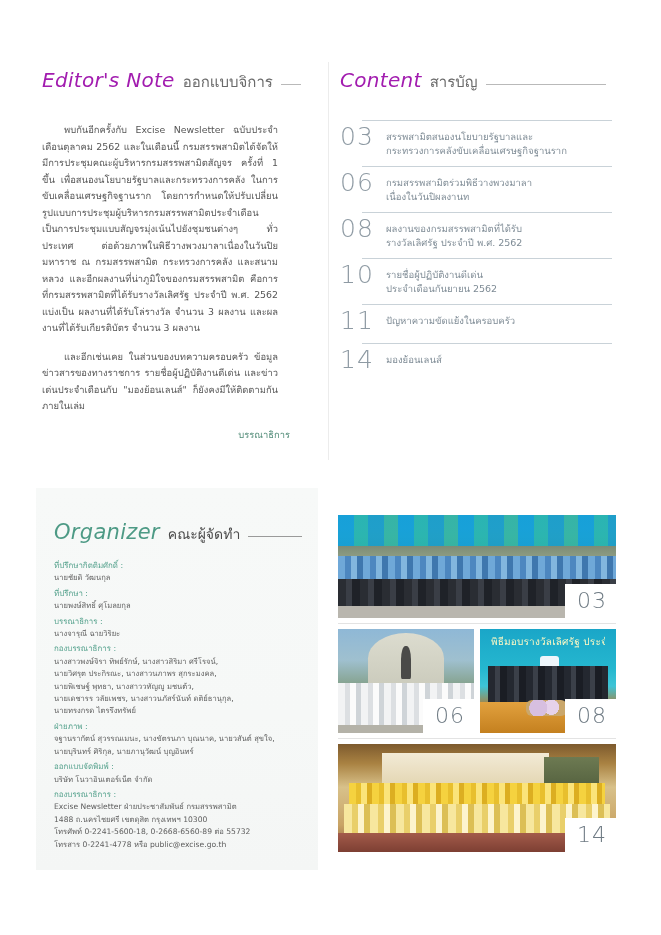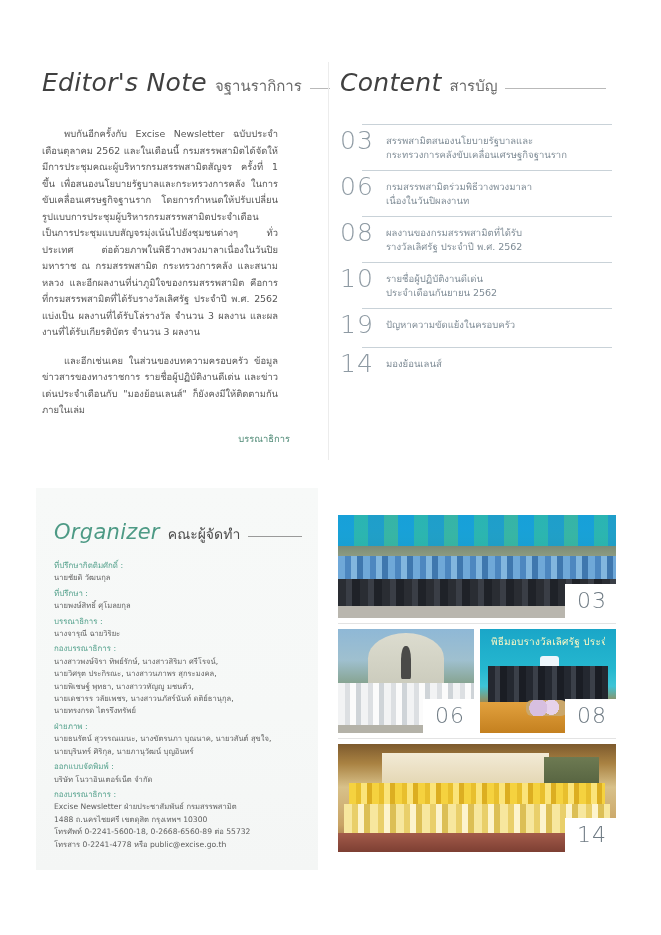--- a/index.html
+++ b/index.html
@@ -26,24 +26,24 @@
 
   
   .sec-head {
     display: flex;
     align-items: baseline;
     white-space: nowrap;
   }
   .sec-head .en {
     font-family: "DejaVu Sans", "Liberation Sans", sans-serif;
     font-style: italic;
-    font-size: 25px;
+    font-size: 20px;
     font-weight: 400;
     letter-spacing: 0.3px;
-    color: #404040;
+    color: #a21caf;
   }
   .sec-head .th {
     font-family: "DejaVu Sans", "Liberation Sans", sans-serif;
     font-size: 15px;
     color: #6b6b6b;
     margin-left: 8px;
   }
   .sec-head .rule {
     flex: 1 1 auto;
     height: 1px;
@@ -326,21 +326,21 @@
   }
 </style>
 </head>
 <body>
 
 <div class="page">
 
   <section id="editor-note">
     <div class="sec-head">
       <span class="en">Editor's Note</span>
-      <span class="th">จฐานรากิการ</span>
+      <span class="th">ออกแบบจิการ</span>
       <span class="rule"></span>
     </div>
     <div class="body">
       <p>พบกันอีกครั้งกับ Excise Newsletter ฉบับประจำเดือนตุลาคม 2562 และในเดือนนี้ กรมสรรพสามิตได้จัดให้มีการประชุมคณะผู้บริหารกรมสรรพสามิตสัญจร ครั้งที่ 1 ขึ้น เพื่อสนองนโยบายรัฐบาลและกระทรวงการคลัง ในการขับเคลื่อนเศรษฐกิจฐานราก โดยการกำหนดให้ปรับเปลี่ยนรูปแบบการประชุมผู้บริหารกรมสรรพสามิตประจำเดือนเป็นการประชุมแบบสัญจรมุ่งเน้นไปยังชุมชนต่างๆ ทั่วประเทศ ต่อด้วยภาพในพิธีวางพวงมาลาเนื่องในวันปิยมหาราช ณ กรมสรรพสามิต กระทรวงการคลัง และสนามหลวง และอีกผลงานที่น่าภูมิใจของกรมสรรพสามิต คือการที่กรมสรรพสามิตที่ได้รับรางวัลเลิศรัฐ ประจำปี พ.ศ. 2562 แบ่งเป็น ผลงานที่ได้รับโล่รางวัล จำนวน 3 ผลงาน และผลงานที่ได้รับเกียรติบัตร จำนวน 3 ผลงาน</p>
       <p>และอีกเช่นเคย ในส่วนของบทความครอบครัว ข้อมูลข่าวสารของทางราชการ รายชื่อผู้ปฏิบัติงานดีเด่น และข่าวเด่นประจำเดือนกับ "มองย้อนเลนส์" ก็ยังคงมีให้ติดตามกันภายในเล่ม</p>
     </div>
     <div class="sign">บรรณาธิการ</div>
   </section>
 
   <div id="col-divider"></div>
@@ -380,21 +380,21 @@
 
       <div class="toc-item">
         <span class="num">10</span>
         <span class="txt">
           <span class="l1">รายชื่อผู้ปฏิบัติงานดีเด่น</span>
           <span class="l2">ประจำเดือนกันยายน 2562</span>
         </span>
       </div>
 
       <div class="toc-item">
-        <span class="num">19</span>
+        <span class="num">11</span>
         <span class="txt">
           <span class="l1">ปัญหาความขัดแย้งในครอบครัว</span>
           <span class="l2"></span>
         </span>
       </div>
 
       <div class="toc-item">
         <span class="num">14</span>
         <span class="txt">
           <span class="l1">มองย้อนเลนส์</span>
@@ -424,21 +424,21 @@
       <div class="names">นางจารุณี  ฉายวิริยะ</div>
 
       <div class="role">กองบรรณาธิการ :</div>
       <div class="names">นางสาวพงษ์จิรา  ทิพย์รักษ์, นางสาวสิริมา  ศรีโรจน์,</div>
       <div class="names">นายวิศรุต  ประกิรณะ, นางสาวนภาพร  สุกระมงคล,</div>
       <div class="names">นายพิเชษฐ์  พุทธา, นางสาววทัญญู  มชนต้ว,</div>
       <div class="names">นายเดชารร  วลัยเพชร, นางสาวนภัสร์นันท์  ดติย์ธานุกุล,</div>
       <div class="names">นายทรงกรด  ไตรรึงทรัพย์</div>
 
       <div class="role">ฝ่ายภาพ :</div>
-      <div class="names">นายธนรัตน์  สุวรรณเมนะ, นางขัตรนภา  บุณนาค, นายวสันต์  สุขใจ,</div>
+      <div class="names">จฐานรากัตน์  สุวรรณเมนะ, นางขัตรนภา  บุณนาค, นายวสันต์  สุขใจ,</div>
       <div class="names">นายบุรินทร์  ศิริกุล, นายภานุวัฒน์  บุญอินทร์</div>
 
       <div class="role">ออกแบบจัดพิมพ์ :</div>
       <div class="names">บริษัท โนวาอินเตอร์เน็ต จำกัด</div>
 
       <div class="role">กองบรรณาธิการ :</div>
       <div class="addr">Excise Newsletter ฝ่ายประชาสัมพันธ์ กรมสรรพสามิต</div>
       <div class="addr">1488 ถ.นครไชยศรี เขตดุสิต กรุงเทพฯ 10300</div>
       <div class="addr">โทรศัพท์ 0-2241-5600-18, 0-2668-6560-89 ต่อ 55732</div>
       <div class="addr">โทรสาร 0-2241-4778 หรือ public@excise.go.th</div>

